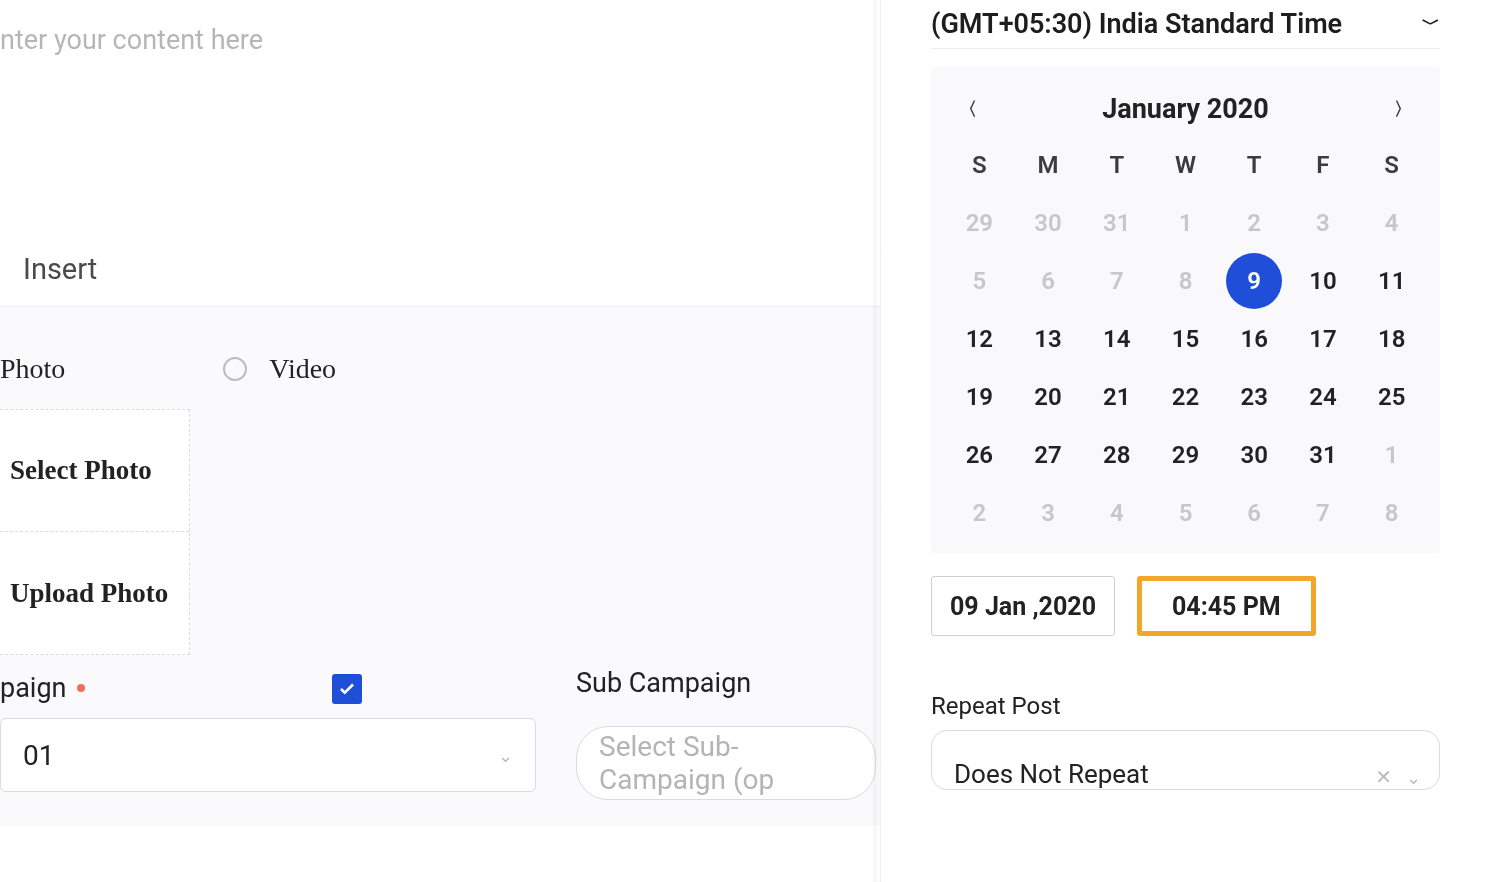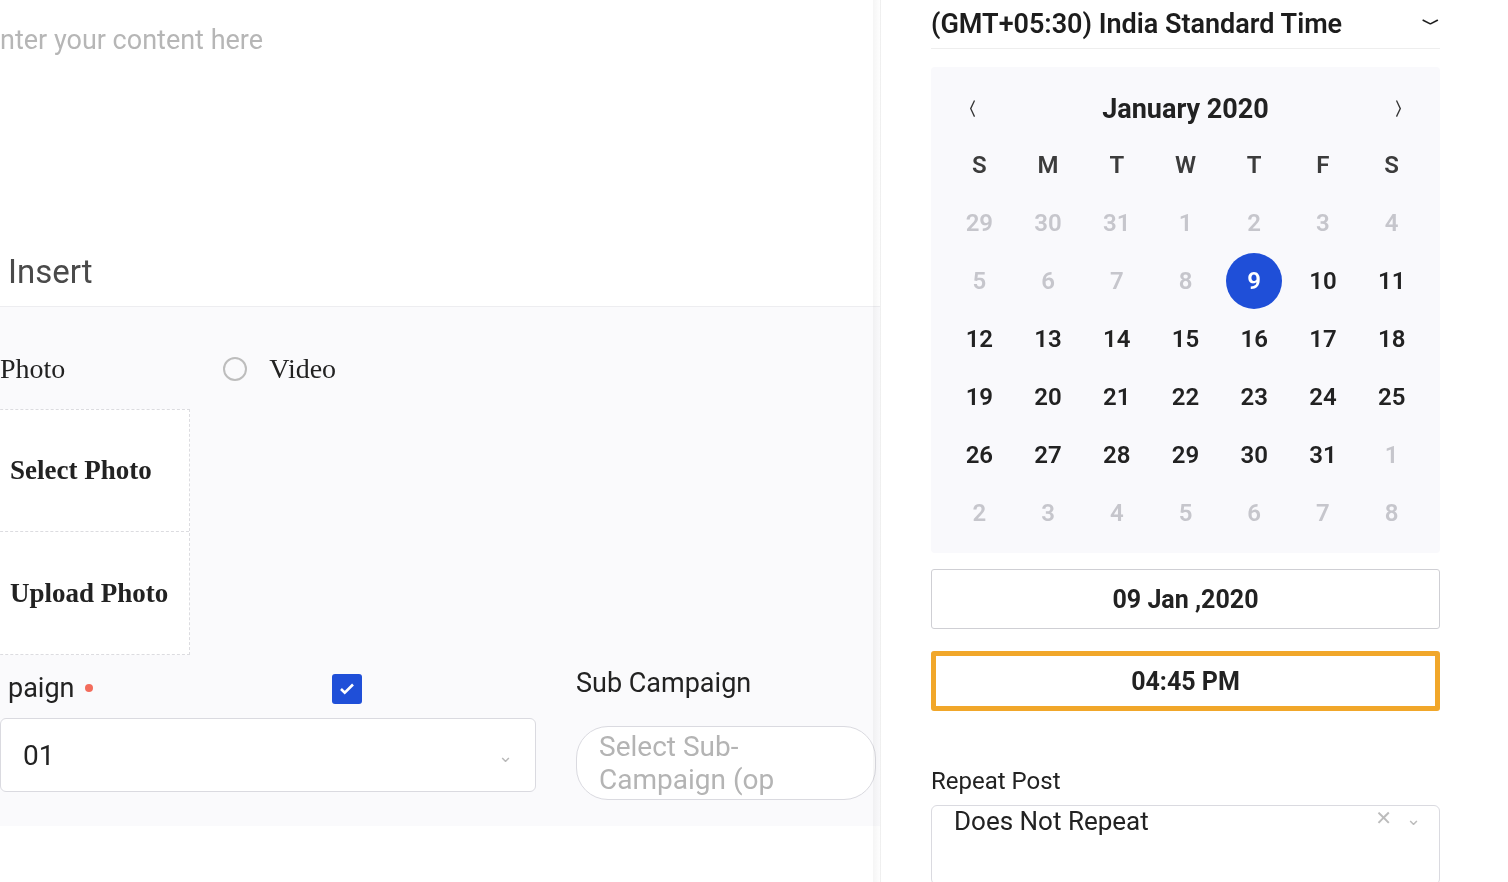--- a/index.html
+++ b/index.html
@@ -22,23 +22,23 @@
     .content-input {
       position: absolute;
       left: 0;
       top: 24px;
       width: 870px;
       font-size: 27px;
       color: #b6b6b6;
     }
     .insert-link {
       position: absolute;
-      left: 8px;
+      left: 23px;
       top: 252px;
-      font-size: 33px;
+      font-size: 29px;
       color: #4a4a4a;
     }
     .media-section {
       position: absolute;
       left: 0;
       top: 306px;
       width: 880px;
       background: #fafafc;
       border-top: 1px solid #ededf0;
       padding: 46px 0 0 0;
@@ -92,21 +92,20 @@
       width: 880px;
       display: flex;
       align-items: flex-start;
     }
     .campaign-label {
       font-size: 27px;
       color: #222;
       display: flex;
       align-items: center;
       gap: 10px;
-      margin-left: 8px;
     }
     .red-dot {
       width: 8px;
       height: 8px;
       border-radius: 50%;
       background: #f36c5c;
       display: inline-block;
     }
     .checkbox-row {
       position: absolute;
@@ -240,22 +239,21 @@
       height: 56px;
       border-radius: 50%;
       line-height: 56px;
       margin: -16px auto;
       display: inline-block;
     }
 
     .datetime-row {
       display: flex;
       gap: 22px;
-      margin-top: 16px;
-      flex-direction: column;
+      margin-top: 23px;
     }
     .dt-box {
       border: 1.5px solid #cfcfd4;
       background: #fff;
       height: 60px;
       font-size: 25px;
       font-weight: 700;
       display: flex;
       align-items: center;
       justify-content: center;
@@ -270,24 +268,24 @@
     .repeat-section {
       margin-top: 56px;
     }
     .repeat-label {
       font-size: 24px;
       color: #222;
       margin-bottom: 10px;
     }
     .repeat-select {
       border: 1.5px solid #dadae0;
-      border-radius: 6px;
-      height: 80px;
-      display: flex;
-      align-items: flex-start;
+      border-radius: 16px;
+      height: 60px;
+      display: flex;
+      align-items: flex-end;
       padding: 0 22px;
       font-size: 26px;
       position: relative;
     }
     .repeat-icons {
       position: absolute;
       right: 18px;
       display: flex;
       gap: 14px;
       color: #bcbcbc;

